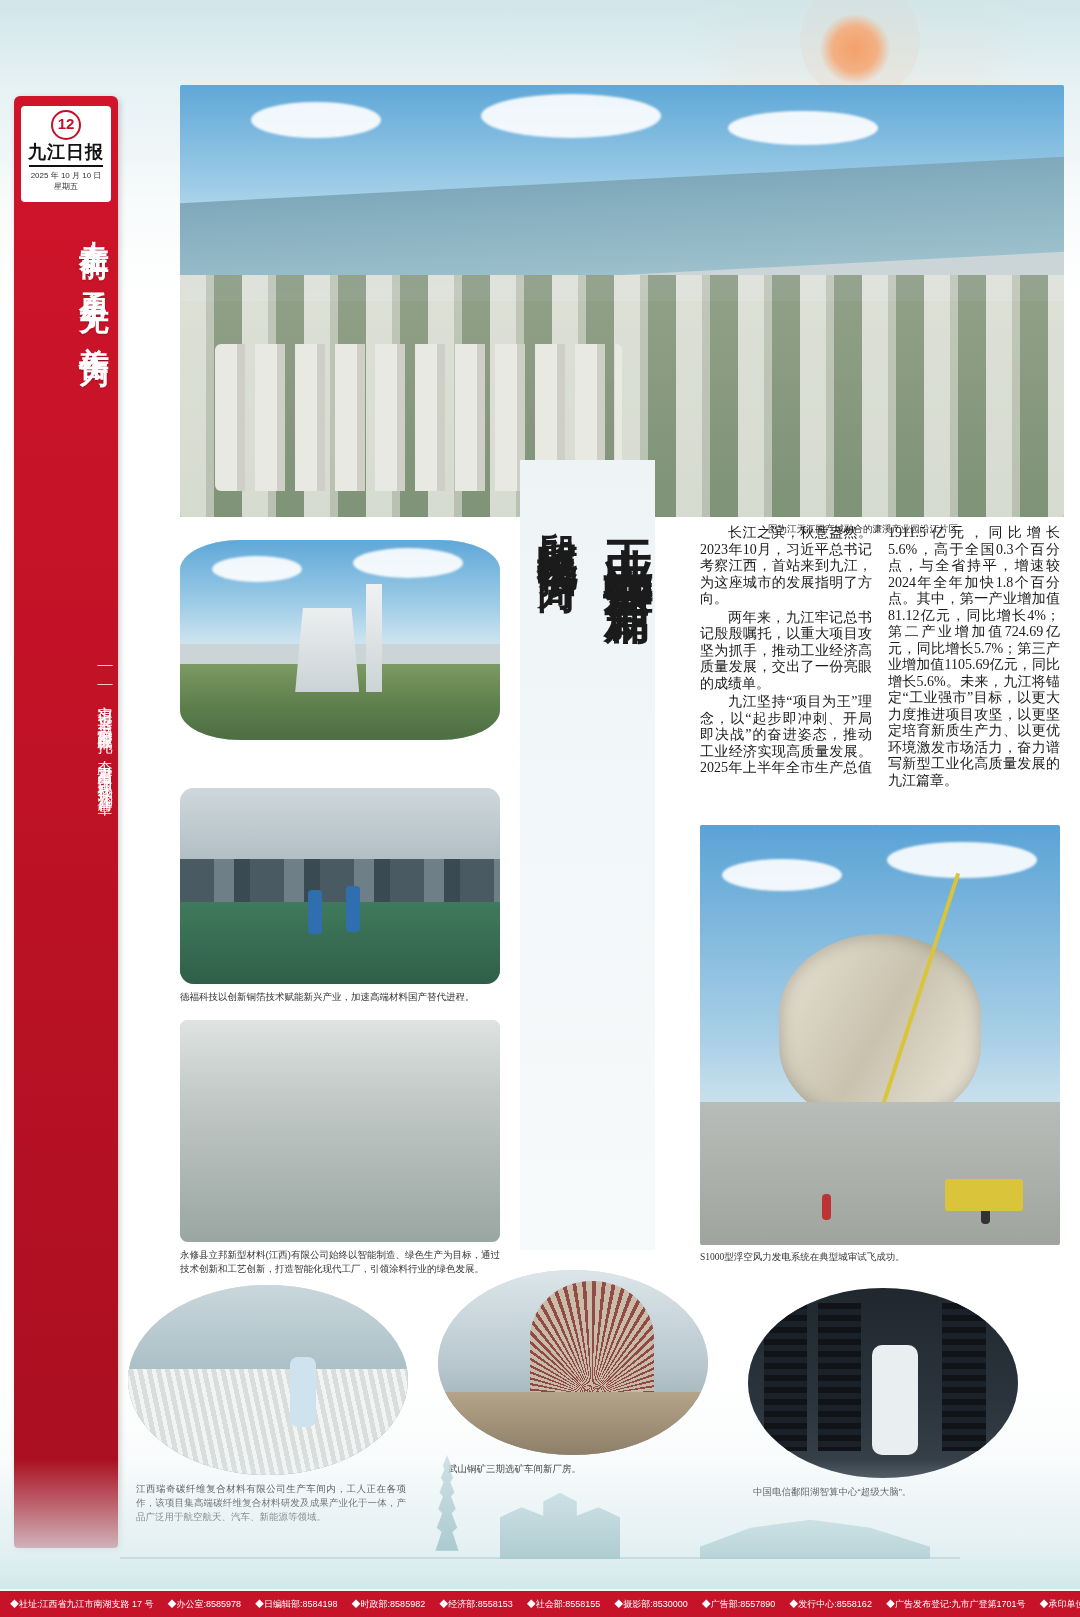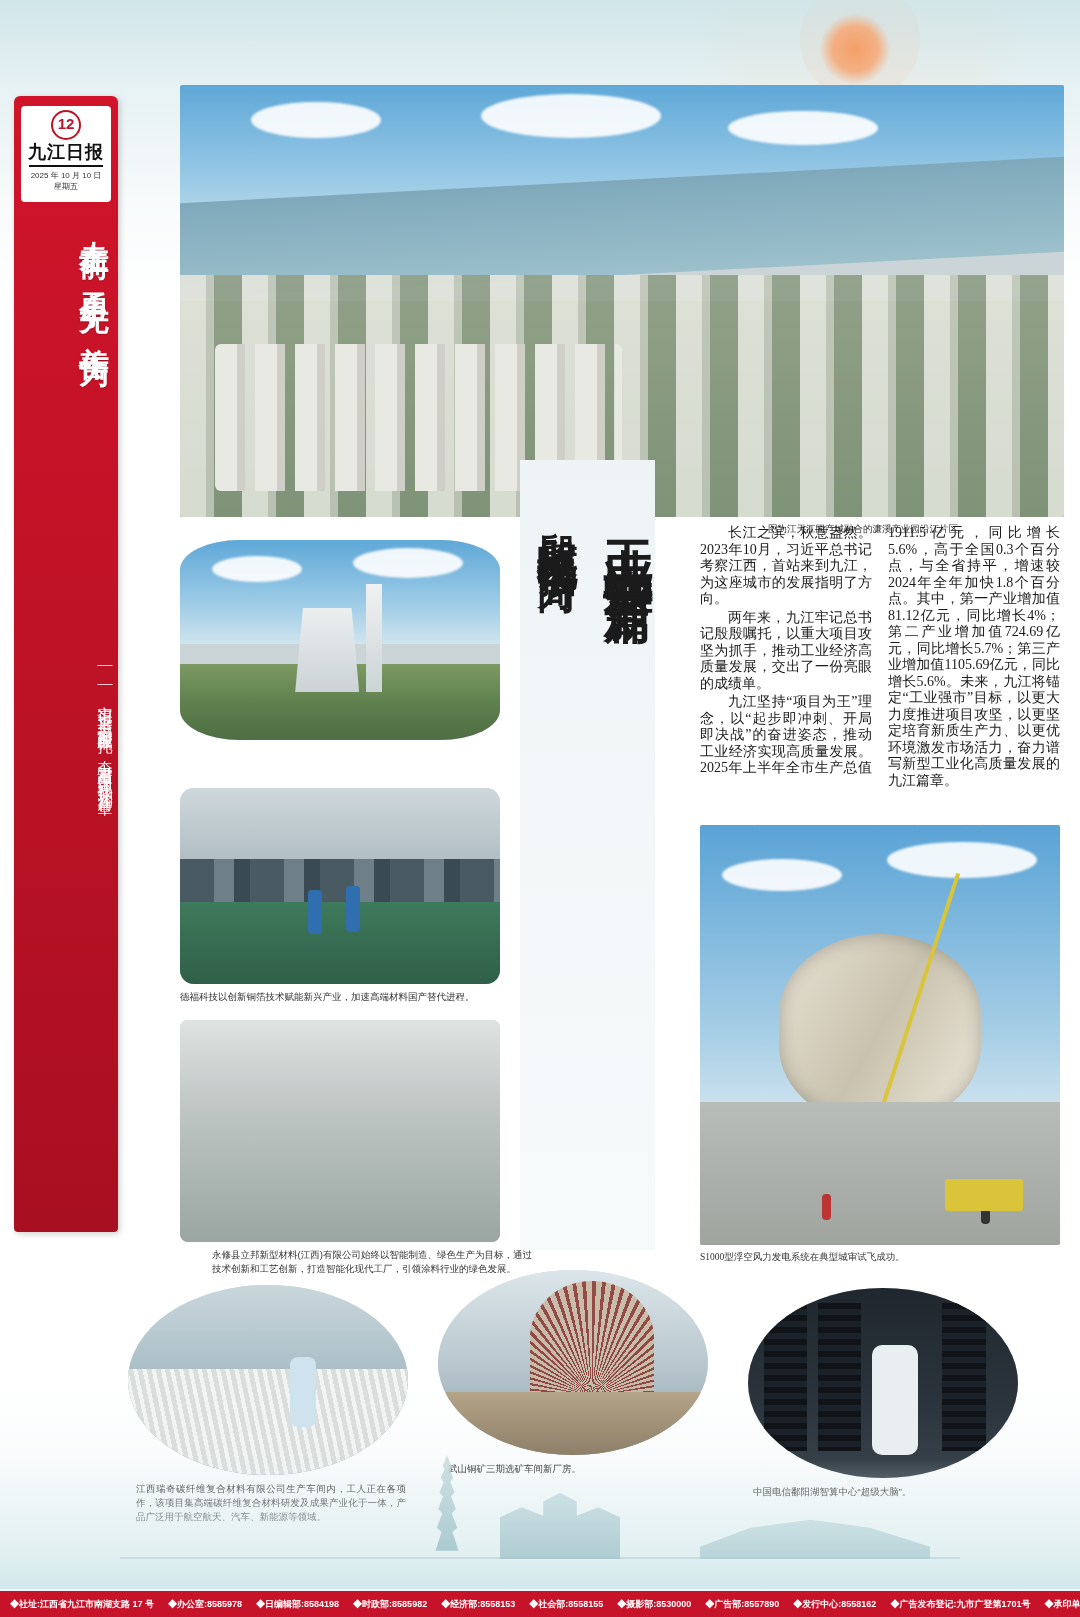--- a/index.html
+++ b/index.html
@@ -26,21 +26,21 @@
   .mountain{
     position:absolute;top:60px;left:120px;width:940px;height:150px;
     background:
       radial-gradient(ellipse 220px 80px at 200px 150px, rgba(190,216,220,.75) 0 60%, rgba(190,216,220,0) 62%),
       radial-gradient(ellipse 300px 95px at 520px 155px, rgba(200,223,226,.7) 0 60%, rgba(200,223,226,0) 62%),
       radial-gradient(ellipse 260px 70px at 860px 150px, rgba(205,226,228,.6) 0 60%, rgba(205,226,228,0) 62%);
   }
 
   
   .left-bar{
-    position:absolute;left:14px;top:96px;width:104px;height:1136px;
+    position:absolute;left:14px;top:96px;width:104px;height:1452px;
     background:linear-gradient(180deg,#d0142a 0%,#c01226 45%,#a80f20 100%);
     border-radius:6px 6px 4px 4px;
     box-shadow:2px 2px 6px rgba(0,0,0,.18);
     color:#fff;text-align:center;
   }
   .left-bar-inner{position:relative;width:100%;height:100%;}
   .nameplate{
     position:absolute;left:7px;top:10px;width:90px;height:96px;
     background:#ffffff;border-radius:4px;
     display:flex;flex-direction:column;align-items:center;justify-content:flex-start;
@@ -111,21 +111,21 @@
     position:absolute;left:572px;top:754px;width:360px;
     font-size:10.5px;font-weight:bold;color:#111;text-align:left;letter-spacing:1px;
   }
 
   
   .p-power{left:52px;top:470px;width:320px;height:200px;border-radius:60px/30px;}
   .p-power-cap{position:absolute;left:52px;top:678px;width:320px;}
   .p-copper{left:52px;top:718px;width:320px;height:196px;border-radius:14px;}
   .p-copper-cap{position:absolute;left:52px;top:920px;width:320px;}
   .p-paint{left:52px;top:950px;width:320px;height:222px;border-radius:8px;}
-  .p-paint-cap{position:absolute;left:52px;top:1178px;width:320px;margin-left:32px;}
+  .p-paint-cap{position:absolute;left:52px;top:1178px;width:320px;}
 
   
   .p-wind{left:572px;top:755px;width:360px;height:420px;border-radius:2px;}
   .p-wind-cap{position:absolute;left:572px;top:1180px;width:360px;font-family:Liberation Serif, serif;}
 
   
   .p-fiber{left:0px;top:1215px;width:280px;height:190px;border-radius:50%;}
   .p-fiber-cap{position:absolute;left:8px;top:1412px;width:270px;}
   .p-mine{left:310px;top:1200px;width:270px;height:185px;border-radius:50%;}
   .p-mine-cap{position:absolute;left:320px;top:1392px;width:250px;}
@@ -158,21 +158,21 @@
   .waveline{position:absolute;left:120px;bottom:30px;width:840px;height:2px;background:#b9d4d8;opacity:.7;}
 
   
   .footer{
     position:absolute;left:0;bottom:0;width:1080px;height:26px;
     background:#c6132a;color:#fff;
     display:flex;align-items:center;gap:14px;
     padding:0 10px;box-sizing:border-box;
     font-size:9px;font-family:"Liberation Sans",sans-serif;white-space:nowrap;overflow:hidden;
   }
-  .footer span{display:inline-block;font-weight:bold;}
+  .footer span{display:inline-block;}
 
   
   .ph-sky{position:absolute;left:0;top:0;right:0;height:38%;background:linear-gradient(180deg,#5fa8d8 0%,#9ccbe6 60%,#cfe4ef 100%);}
   .ph-cloud{position:absolute;background:rgba(255,255,255,.9);border-radius:50%;filter:blur(1px);}
   .ph-river{position:absolute;left:0;top:22%;width:100%;height:22%;background:linear-gradient(180deg,#7fa9bb,#9cc0cc);transform:skewY(-3deg);}
   .ph-green{position:absolute;left:0;bottom:0;width:100%;height:50%;background:linear-gradient(180deg,#7c9a63 0%,#5d7f4c 55%,#4e6e43 100%);}
   .ph-city{position:absolute;left:0;bottom:0;width:100%;height:56%;
     background:
       repeating-linear-gradient(90deg, rgba(235,235,230,.9) 0 26px, rgba(205,208,200,.85) 26px 34px, rgba(150,160,150,.5) 34px 62px),
       linear-gradient(180deg,#8fa37f 0%,#6d8a5e 100%);

